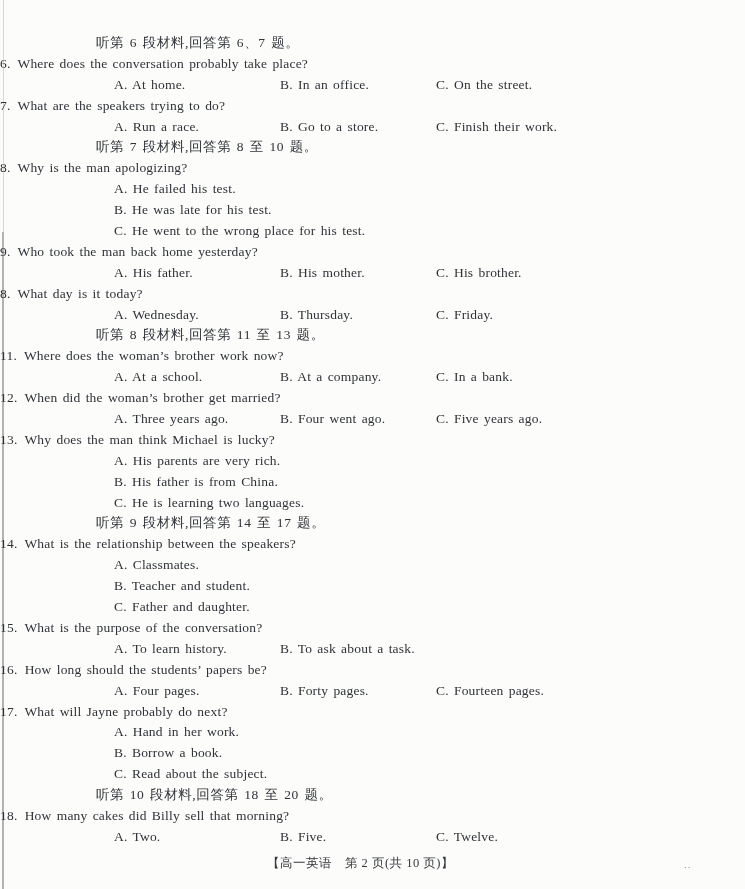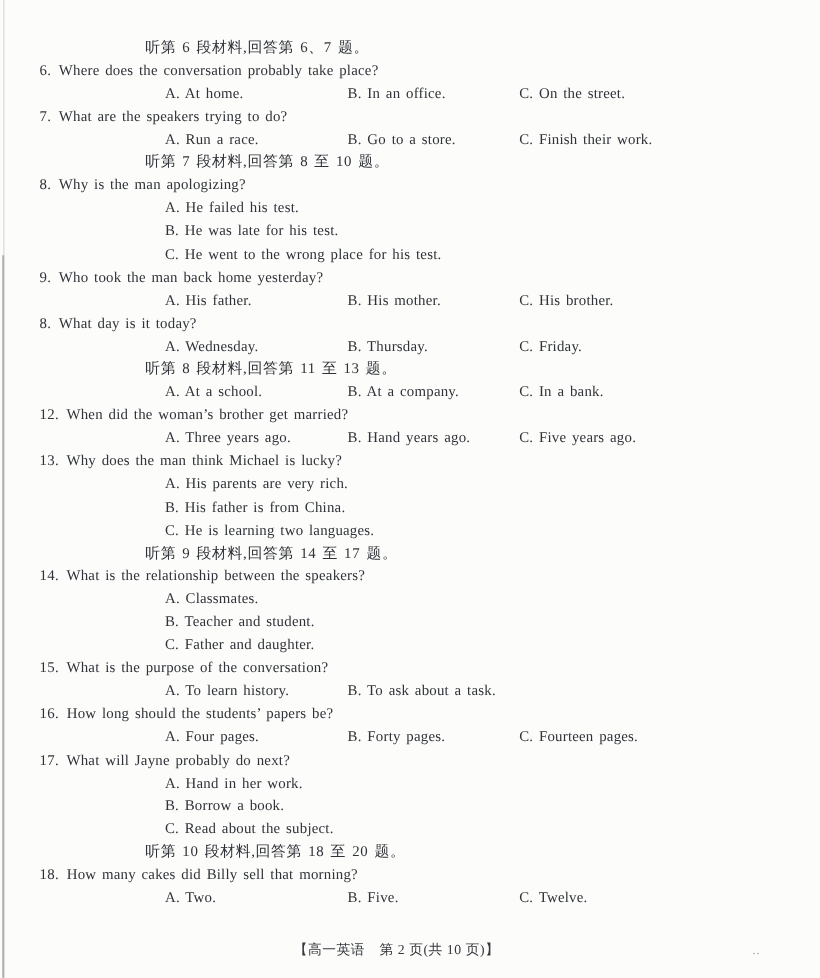--- a/index.html
+++ b/index.html
@@ -26,21 +26,20 @@
     position: absolute;
     left: 2px; top: 232px;
     width: 2px; height: 657px;
     background: #b2b2b0;
   }
   .content {
     position: absolute;
     top: 33px;
     left: 0;
     width: 609px;
-    margin-left: 36px;
   }
   .line {
     height: 20.9px;
     line-height: 20.9px;
     white-space: nowrap;
     font-size: 13.5px;
     letter-spacing: 0.2px;
     word-spacing: 1.6px;
   }
   .heading {
@@ -127,29 +126,30 @@
         </div>
         <div class="line question"><span class="qnum">8.</span> <span>What day is it today?</span></div>
         <div class="line opts">
           <span class="opt col-a">A. Wednesday.</span>
           <span class="opt col-b">B. Thursday.</span>
           <span class="opt col-c">C. Friday.</span>
         </div>
       </section>
       <section>
         <div class="line heading">听第 8 段材料,回答第 11 至 13 题。</div>
+        <div class="line question"><span class="qnum">11.</span> <span>Where does the woman’s brother work now?</span></div>
         <div class="line opts">
           <span class="opt col-a">A. At a school.</span>
           <span class="opt col-b">B. At a company.</span>
           <span class="opt col-c">C. In a bank.</span>
         </div>
         <div class="line question"><span class="qnum">12.</span> <span>When did the woman’s brother get married?</span></div>
         <div class="line opts">
           <span class="opt col-a">A. Three years ago.</span>
-          <span class="opt col-b">B. Hand years ago.</span>
+          <span class="opt col-b">B. Four went ago.</span>
           <span class="opt col-c">C. Five years ago.</span>
         </div>
         <div class="line question"><span class="qnum">13.</span> <span>Why does the man think Michael is lucky?</span></div>
         <div class="line opt-stacked">A. His parents are very rich.</div>
         <div class="line opt-stacked">B. His father is from China.</div>
         <div class="line opt-stacked">C. He is learning two languages.</div>
       </section>
       <section>
         <div class="line heading">听第 9 段材料,回答第 14 至 17 题。</div>
         <div class="line question"><span class="qnum">14.</span> <span>What is the relationship between the speakers?</span></div>

